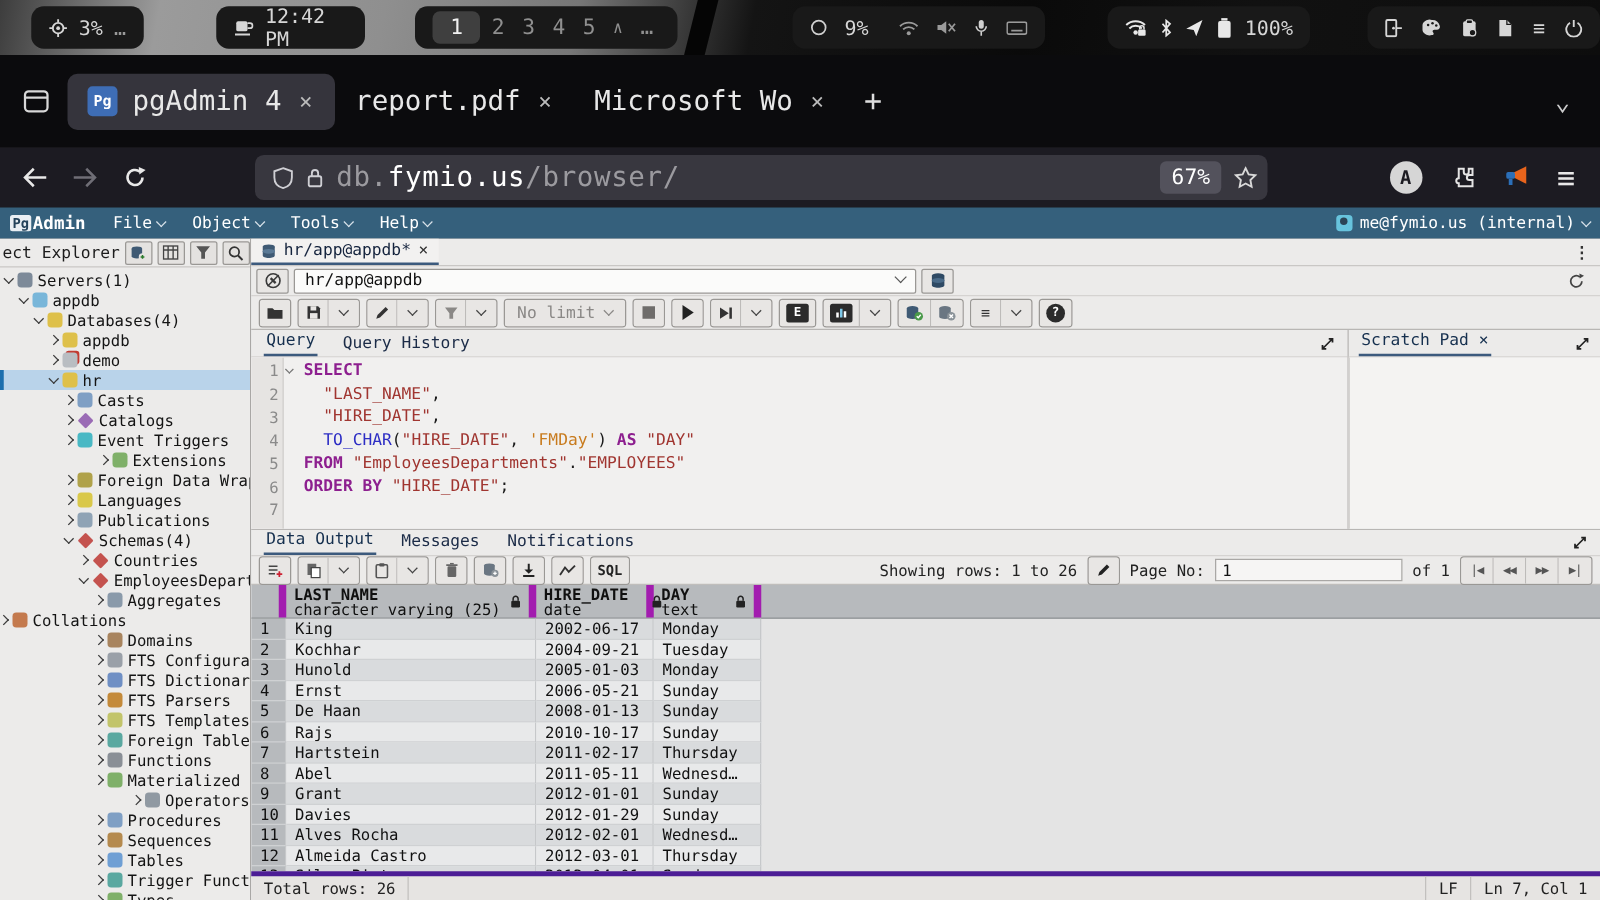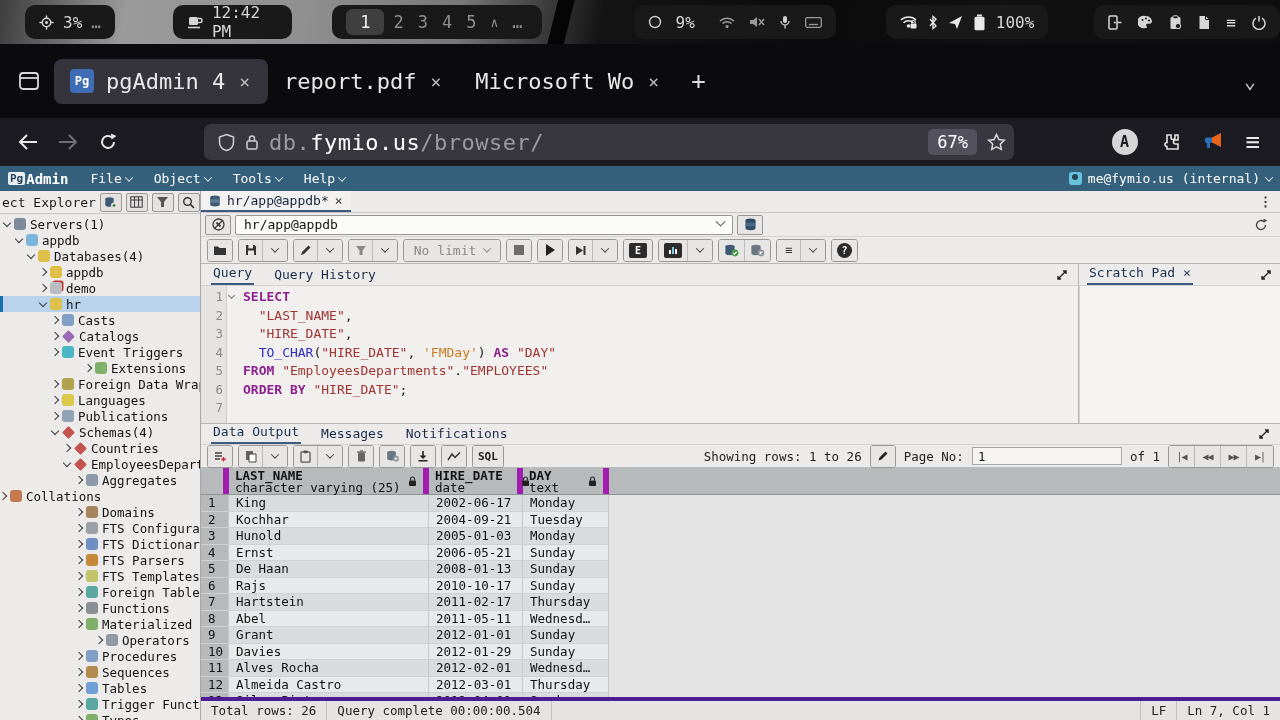--- a/index.html
+++ b/index.html
@@ -459,21 +459,21 @@
           <div class="tree-row" style="padding-left: 52px;">
             <span class="chev chev-right"></span>
             <span class="tree-icon ti-diamond" style="background: rgb(154, 107, 181);"></span>
             <span class="tree-label">Catalogs</span>
           </div>
           <div class="tree-row" style="padding-left: 52px;">
             <span class="chev chev-right"></span>
             <span class="tree-icon" style="background: rgb(73, 184, 196);"></span>
             <span class="tree-label">Event Triggers</span>
           </div>
-          <div class="tree-row" style="padding-left: 40px; margin-left: 45px;">
+          <div class="tree-row" style="padding-left: 80px;">
             <span class="chev chev-right"></span>
             <span class="tree-icon" style="background: rgb(127, 176, 105);"></span>
             <span class="tree-label">Extensions</span>
           </div>
           <div class="tree-row" style="padding-left: 52px;">
             <span class="chev chev-right"></span>
             <span class="tree-icon" style="background: rgb(176, 162, 74);"></span>
             <span class="tree-label">Foreign Data Wrappers</span>
           </div>
           <div class="tree-row" style="padding-left: 52px;">
@@ -544,21 +544,21 @@
           <div class="tree-row" style="padding-left: 76px;">
             <span class="chev chev-right"></span>
             <span class="tree-icon" style="background: rgb(138, 143, 150);"></span>
             <span class="tree-label">Functions</span>
           </div>
           <div class="tree-row" style="padding-left: 76px;">
             <span class="chev chev-right"></span>
             <span class="tree-icon" style="background: rgb(127, 176, 105);"></span>
             <span class="tree-label">Materialized Views</span>
           </div>
-          <div class="tree-row" style="padding-left: 96px;">
+          <div class="tree-row" style="padding-left: 96px; margin-left: 10px;">
             <span class="chev chev-right"></span>
             <span class="tree-icon" style="background: rgb(144, 153, 162);"></span>
             <span class="tree-label">Operators</span>
           </div>
           <div class="tree-row" style="padding-left: 76px;">
             <span class="chev chev-right"></span>
             <span class="tree-icon" style="background: rgb(127, 159, 196);"></span>
             <span class="tree-label">Procedures</span>
           </div>
           <div class="tree-row" style="padding-left: 76px;">
@@ -1009,21 +1009,20 @@
                 <div class="g-c w-name">Silva Pinto</div>
                 <div class="g-c w-date">2012-04-01</div>
                 <div class="g-c w-day">Sunday</div>
               </div>
             </div>
         </div>
       </div>
 
       <div class="statusbar">
         <span class="st-seg">Total rows: 26</span>
-        <span class="st-seg">Query complete 00:00:00.504</span>
         <span class="st-right">
           <span class="st-rseg">LF</span>
           <span class="st-rseg">Ln 7, Col 1</span>
         </span>
       </div>
 
     </div>
   </div>
 </div>
 

